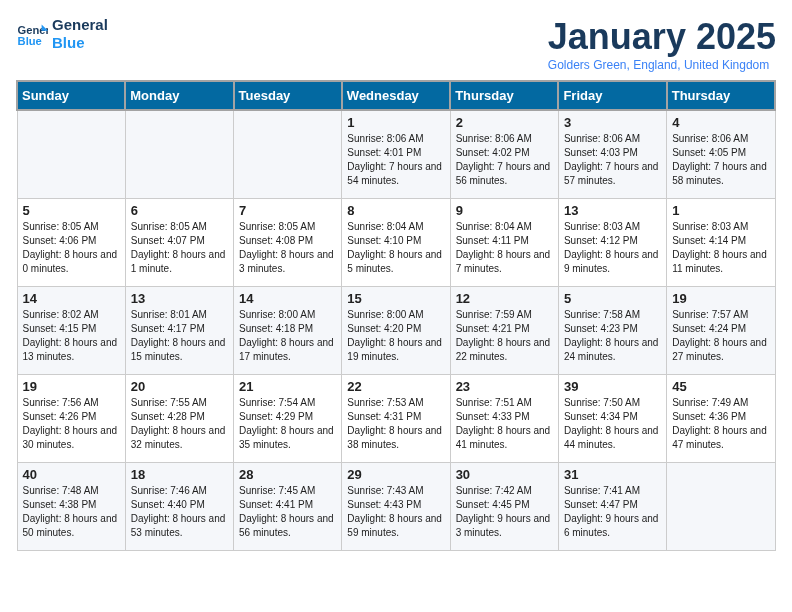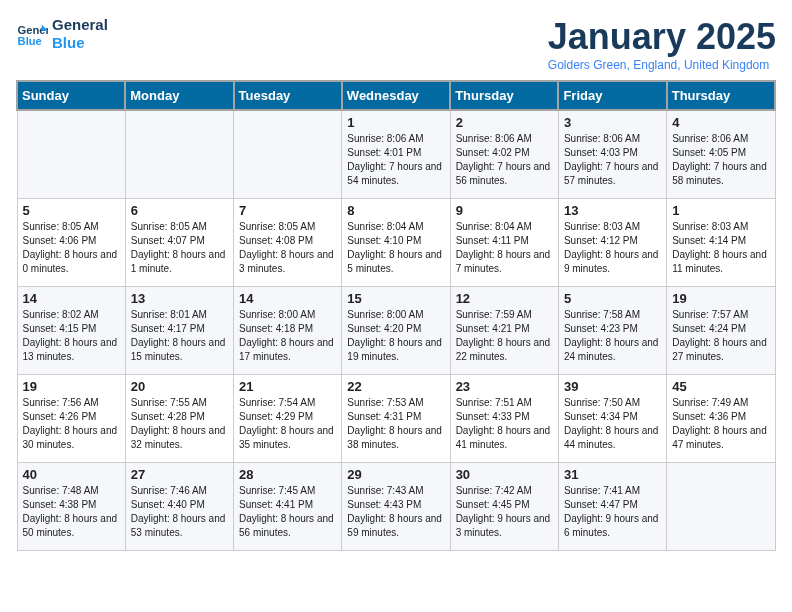--- a/index.html
+++ b/index.html
@@ -224,21 +224,21 @@
           <span class="day-num">45</span>
           <div class="cell-text">Sunrise: 7:49 AM<br>Sunset: 4:36 PM<br>Daylight: 8 hours and 47 minutes.</div>
         </td>
       </tr>
       <tr>
         <td>
           <span class="day-num">40</span>
           <div class="cell-text">Sunrise: 7:48 AM<br>Sunset: 4:38 PM<br>Daylight: 8 hours and 50 minutes.</div>
         </td>
         <td>
-          <span class="day-num">27</span>
+          <span class="day-num">18</span>
           <div class="cell-text">Sunrise: 7:46 AM<br>Sunset: 4:40 PM<br>Daylight: 8 hours and 53 minutes.</div>
         </td>
         <td>
           <span class="day-num">28</span>
           <div class="cell-text">Sunrise: 7:45 AM<br>Sunset: 4:41 PM<br>Daylight: 8 hours and 56 minutes.</div>
         </td>
         <td>
           <span class="day-num">29</span>
           <div class="cell-text">Sunrise: 7:43 AM<br>Sunset: 4:43 PM<br>Daylight: 8 hours and 59 minutes.</div>
         </td>

